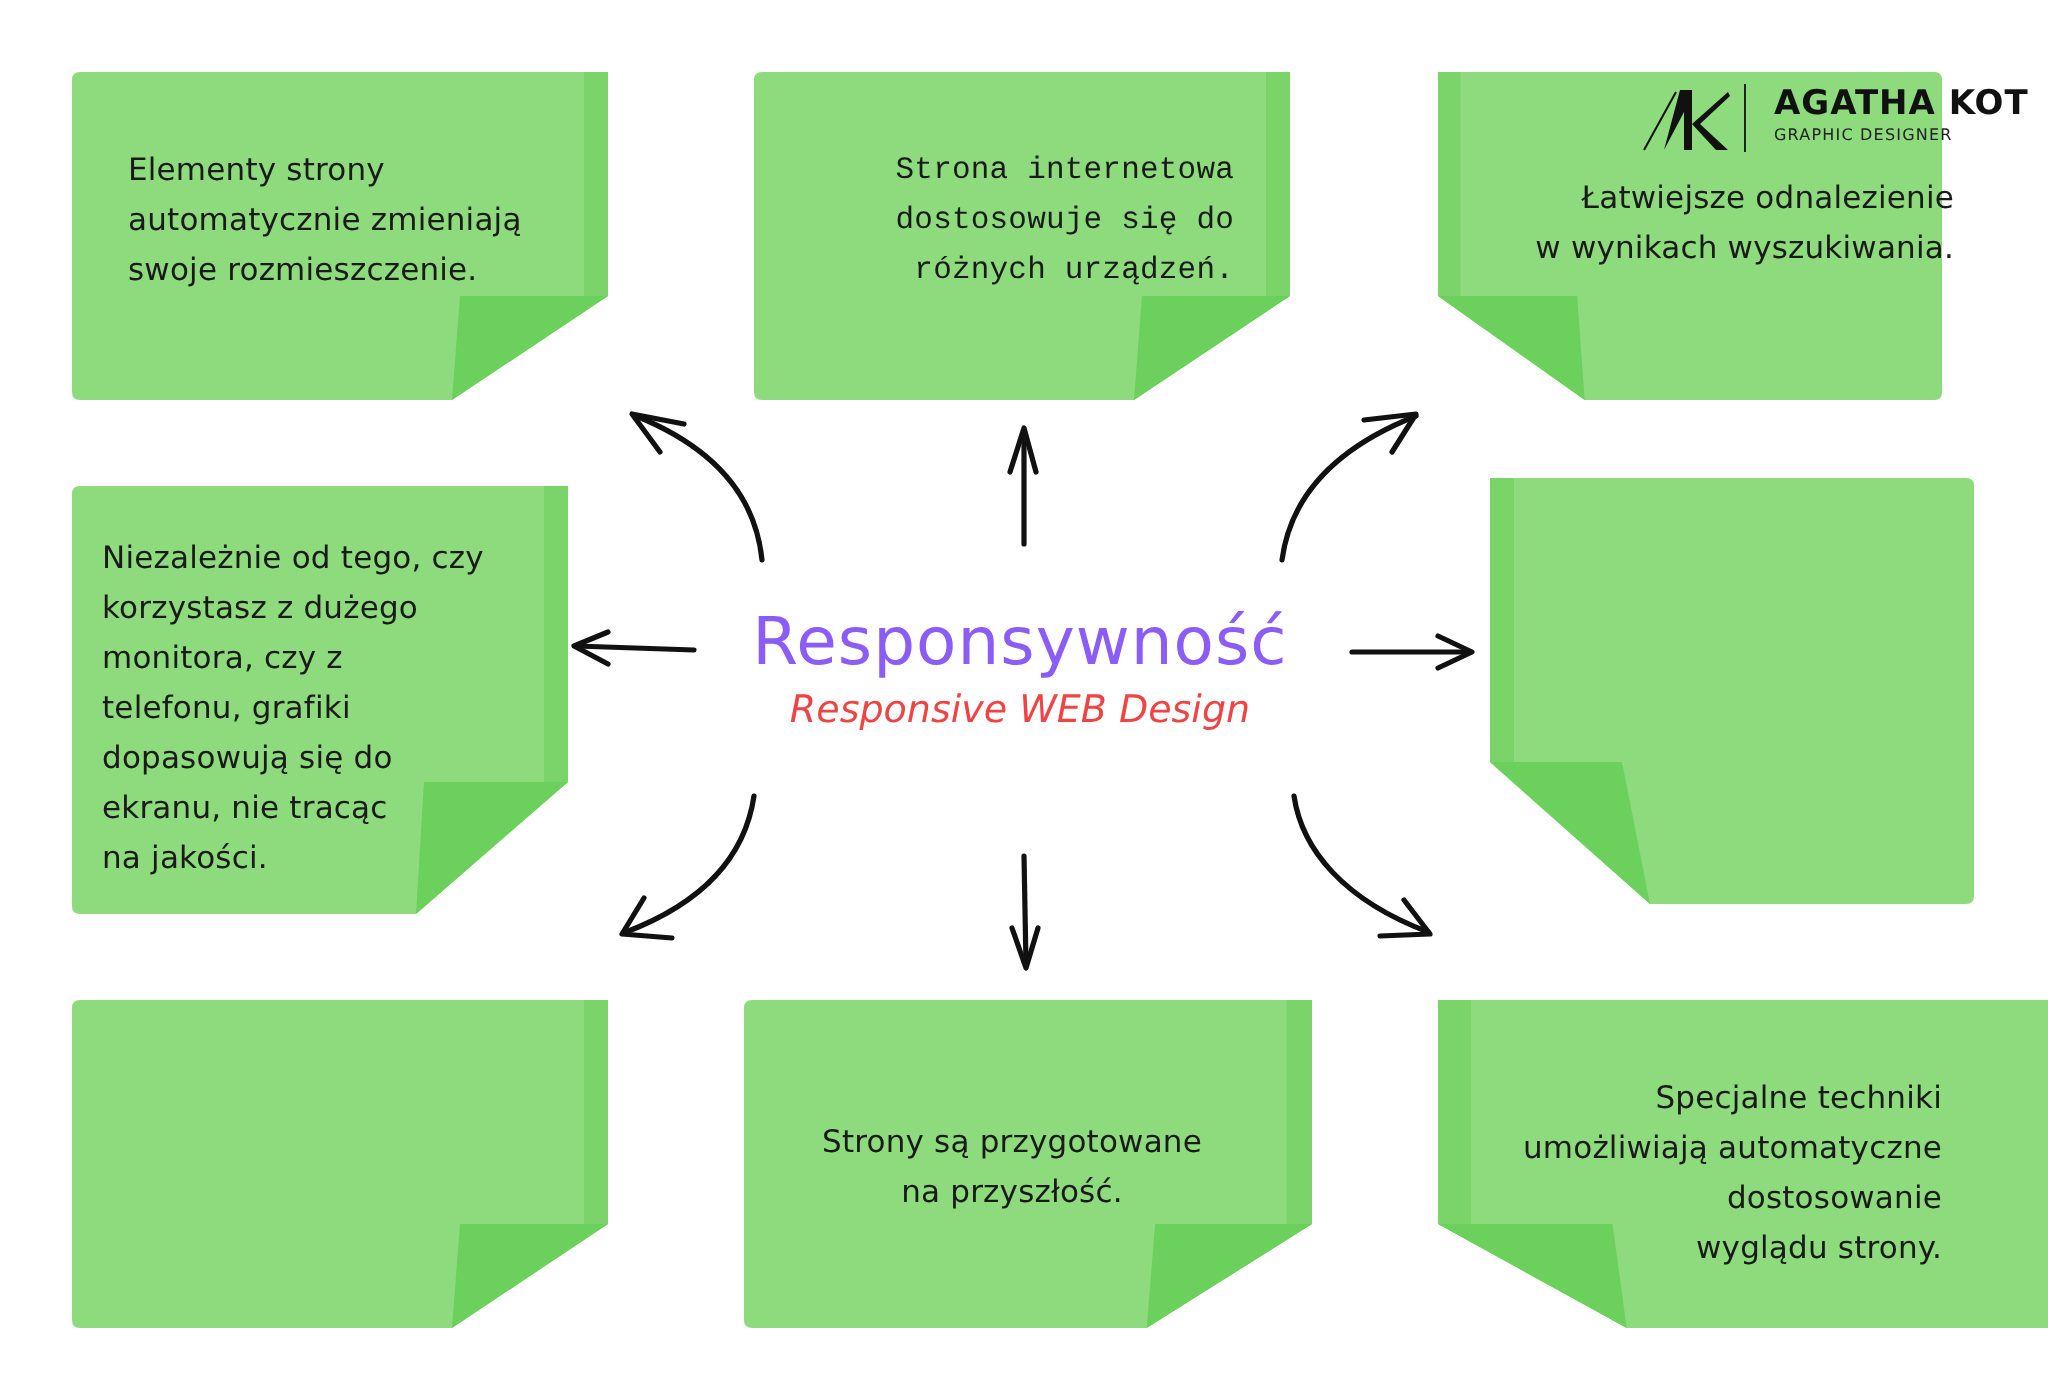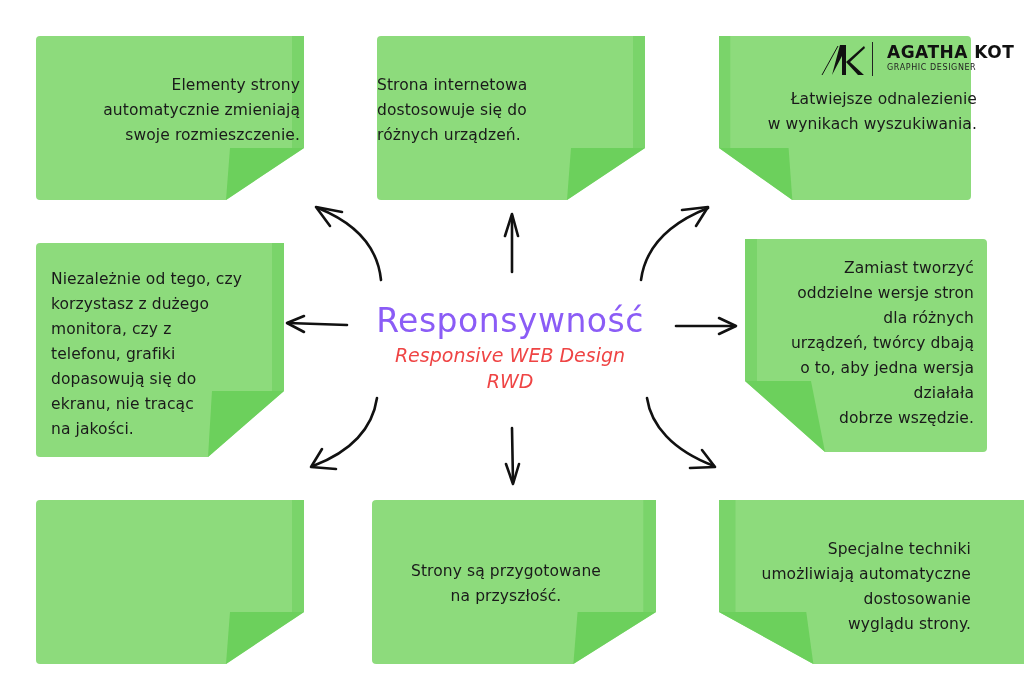--- a/index.html
+++ b/index.html
@@ -19,32 +19,32 @@
 </style>
 </head>
 <body>
 
 <div class="note" style="left:36px;top:36px;width:268px;height:164px;">
   <svg class="paper" viewBox="0 0 268 164" preserveAspectRatio="none">
     <path d="M4,0 H262 Q268,0 268,6 V112 L190,164 H4 Q0,164 0,160 V4 Q0,0 4,0 Z" fill="#8ddb7c"></path>
     <rect x="256" y="0" width="12" height="112" fill="#7ad46a"></rect>
     <path d="M194,112 H268 L190,164 Z" fill="#6cd05c"></path>
   </svg>
-  <div class="txt" style="left:14px;top:37px;width:250px;text-align:right;">Elementy strony
+  <div class="txt" style="left:28px;top:37px;width:250px;text-align:left;">Elementy strony
 automatycznie zmieniają
 swoje rozmieszczenie.</div>
 </div>
 
 <div class="note" style="left:377px;top:36px;width:268px;height:164px;">
   <svg class="paper" viewBox="0 0 268 164" preserveAspectRatio="none">
     <path d="M4,0 H262 Q268,0 268,6 V112 L190,164 H4 Q0,164 0,160 V4 Q0,0 4,0 Z" fill="#8ddb7c"></path>
     <rect x="256" y="0" width="12" height="112" fill="#7ad46a"></rect>
     <path d="M194,112 H268 L190,164 Z" fill="#6cd05c"></path>
   </svg>
-  <div class="txt" style="left:0;top:37px;width:240px;text-align:left;">Strona internetowa
+  <div class="txt" style="left:0;top:37px;width:240px;text-align:right;font-family:Liberation Mono, monospace;">Strona internetowa
 dostosowuje się do
 różnych urządzeń.</div>
 </div>
 
 <div class="note" style="left:719px;top:36px;width:252px;height:164px;">
   <svg class="paper" viewBox="0 0 268 164" preserveAspectRatio="none">
     <path d="M4,0 H264 Q268,0 268,4 V160 Q268,164 264,164 H78 L0,112 V6 Q0,0 6,0 Z" fill="#8ddb7c"></path>
     <rect x="0" y="0" width="12" height="112" fill="#7ad46a"></rect>
     <path d="M74,112 H0 L78,164 Z" fill="#6cd05c"></path>
   </svg>
@@ -77,27 +77,20 @@
 ekranu, nie tracąc
 na jakości.</div>
 </div>
 
 <div class="note" style="left:745px;top:239px;width:242px;height:213px;">
   <svg class="paper" viewBox="0 0 242 213" preserveAspectRatio="none">
     <path d="M4,0 H238 Q242,0 242,4 V209 Q242,213 238,213 H80 L0,142 V6 Q0,0 6,0 Z" fill="#8ddb7c"></path>
     <rect x="0" y="0" width="12" height="142" fill="#7ad46a"></rect>
     <path d="M66,142 H0 L80,213 Z" fill="#6cd05c"></path>
   </svg>
-  <div class="txt" style="left:0;top:17px;width:229px;text-align:right;">Zamiast tworzyć
-oddzielne wersje stron
-dla różnych
-urządzeń, twórcy dbają
-o to, aby jedna wersja
-działała
-dobrze wszędzie.</div>
 </div>
 
 <div class="note" style="left:36px;top:500px;width:268px;height:164px;">
   <svg class="paper" viewBox="0 0 268 164" preserveAspectRatio="none">
     <path d="M4,0 H262 Q268,0 268,6 V112 L190,164 H4 Q0,164 0,160 V4 Q0,0 4,0 Z" fill="#8ddb7c"></path>
     <rect x="256" y="0" width="12" height="112" fill="#7ad46a"></rect>
     <path d="M194,112 H268 L190,164 Z" fill="#6cd05c"></path>
   </svg>
 </div>
 
@@ -156,14 +149,13 @@
     <g>
       <path d="M647,398 C651,425 672,450 714,466"></path>
       <path d="M690,468 L715,467 L702,450"></path>
     </g>
   </g>
 </svg>
 
 <div class="center-block">
   <div class="title">Responsywność</div>
   <div class="subtitle">Responsive WEB Design</div>
-  <div class="subtitle">RWD</div>
 </div>
 
 </body></html>

